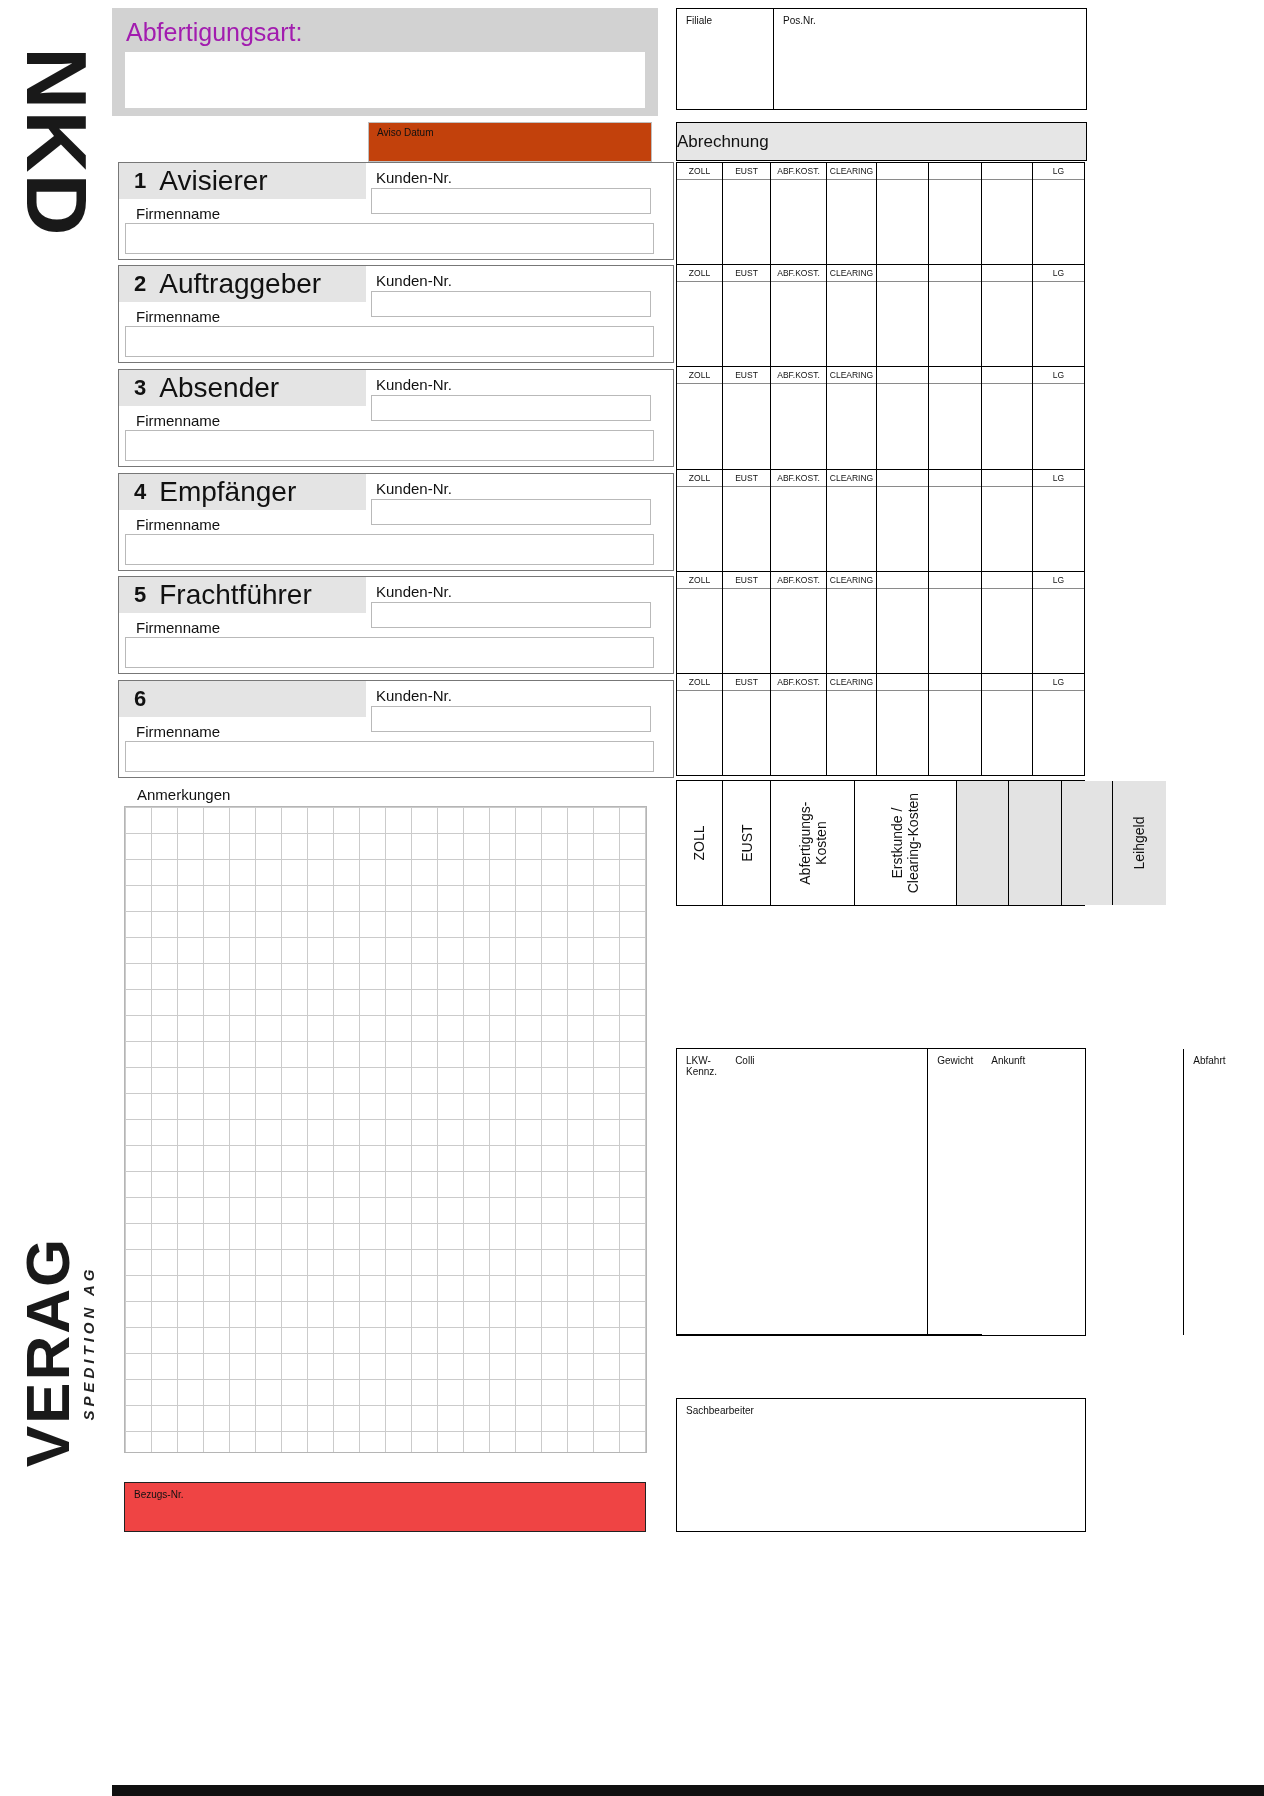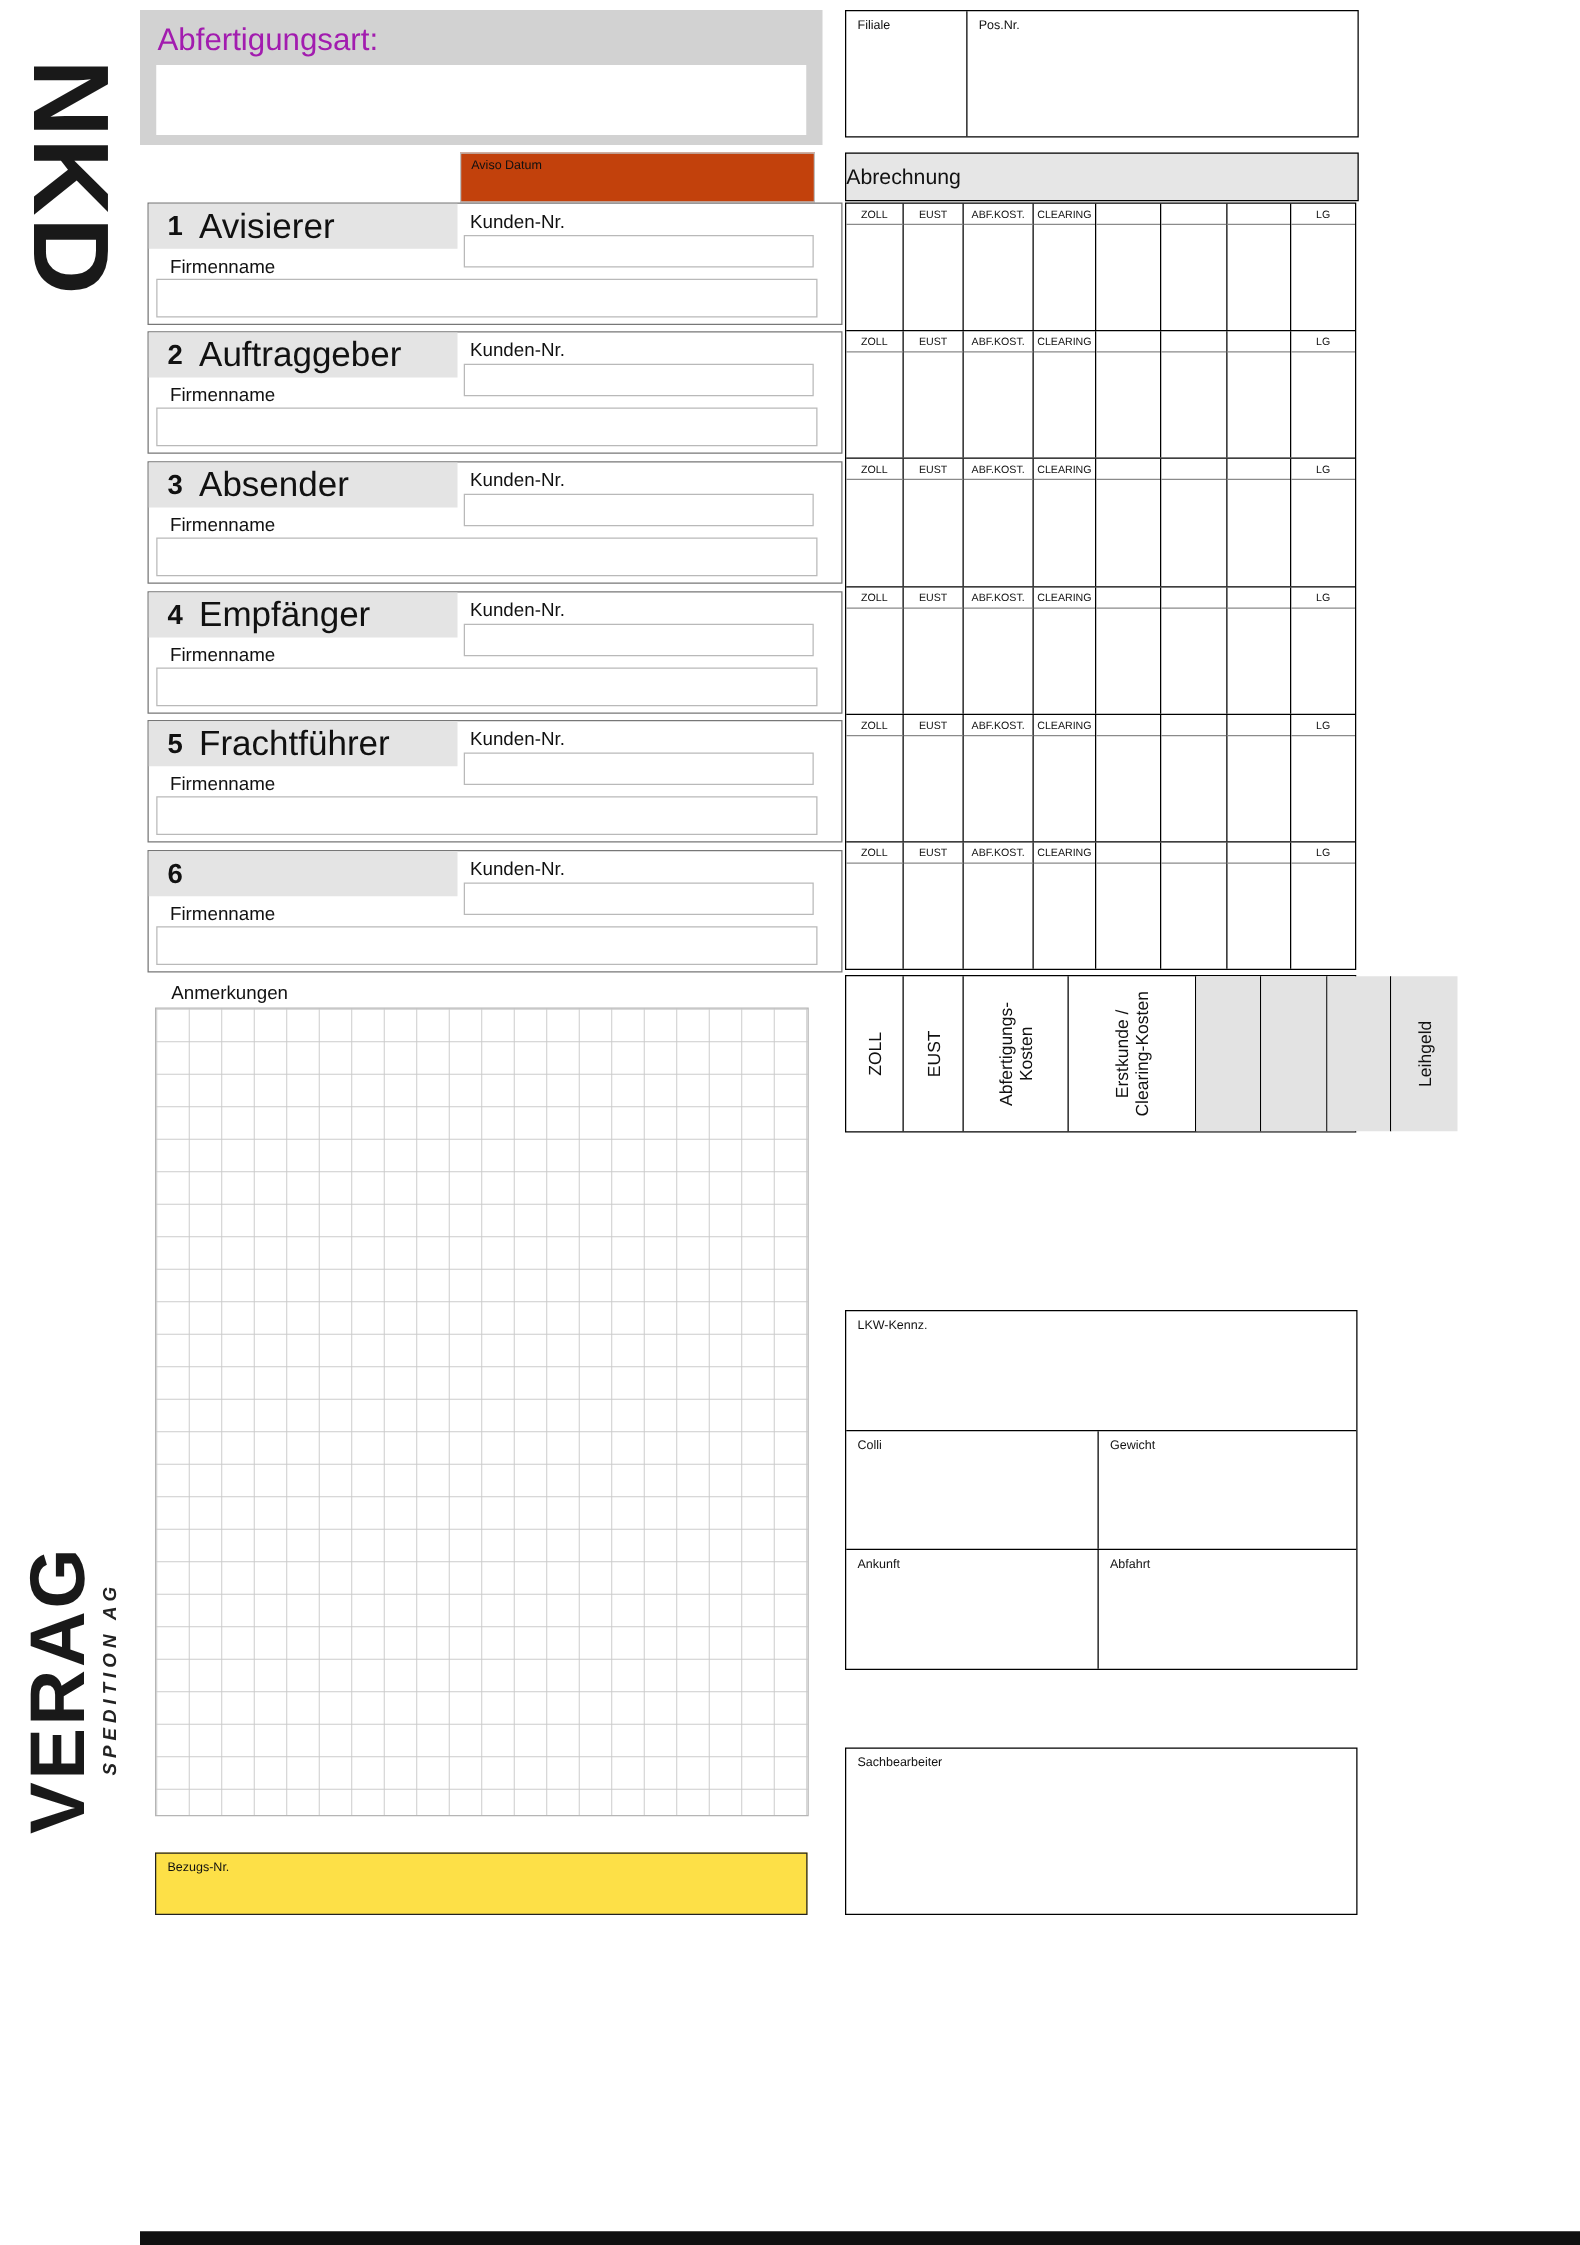--- a/index.html
+++ b/index.html
@@ -63,35 +63,35 @@
   .betrag-cell{flex:1;position:relative}
   .euro{position:absolute;right:16px;top:30px;font-size:21px}
 
   
   .anm-label{position:absolute;left:137px;top:786px;font-size:15px}
   .anm-grid{position:absolute;left:124px;top:806px;width:521px;height:645px;border:1px solid #b5b5b5;background:#fff;
     background-image:linear-gradient(to right,#cbcbcb 1px,transparent 1px),linear-gradient(to bottom,#cbcbcb 1px,transparent 1px);
     background-size:26px 26px}
 
   
-  .details{position:absolute;left:676px;top:1048px;width:410px;height:288px;border:1.5px solid #000;display:flex;flex-direction:column;background:#fff;box-sizing:border-box}
+  .details{position:absolute;left:676px;top:1048px;width:410px;height:288px;border:1.5px solid #000;display:flex;flex-direction:row;background:#fff;box-sizing:border-box}
   .drow{flex:1;border-bottom:1.5px solid #000;position:relative}
   .drow:last-child{border-bottom:none}
   .drow.split{display:flex}
   .dcell{position:relative;box-sizing:border-box}
   .dcell.left{width:202px;border-right:1.5px solid #000}
   .dcell.right{flex:1}
 
   
   .signature{position:absolute;left:676px;top:1398px;width:410px;height:134px;border:1.5px solid #000;display:flex;flex-direction:column;background:#fff;box-sizing:border-box}
   .sig-row1{height:48px;border-bottom:1.5px solid #000}
   .sig-row2{flex:1}
 
   
-  .bezug-box{position:absolute;left:124px;top:1482px;width:522px;height:50px;border:1.5px solid #222;background:#fde047;box-sizing:border-box}
+  .bezug-box{position:absolute;left:124px;top:1482px;width:522px;height:50px;border:1.5px solid #222;background:#ef4444;box-sizing:border-box}
 
   .bottom-bar{position:absolute;left:112px;top:1785px;width:1152px;height:11px;background:#101010}
 </style>
 </head>
 <body>
 
 <div class="page">
 
   <div class="brand-nkd">NKD</div>
   <div class="brand-verag">VERAG</div>

